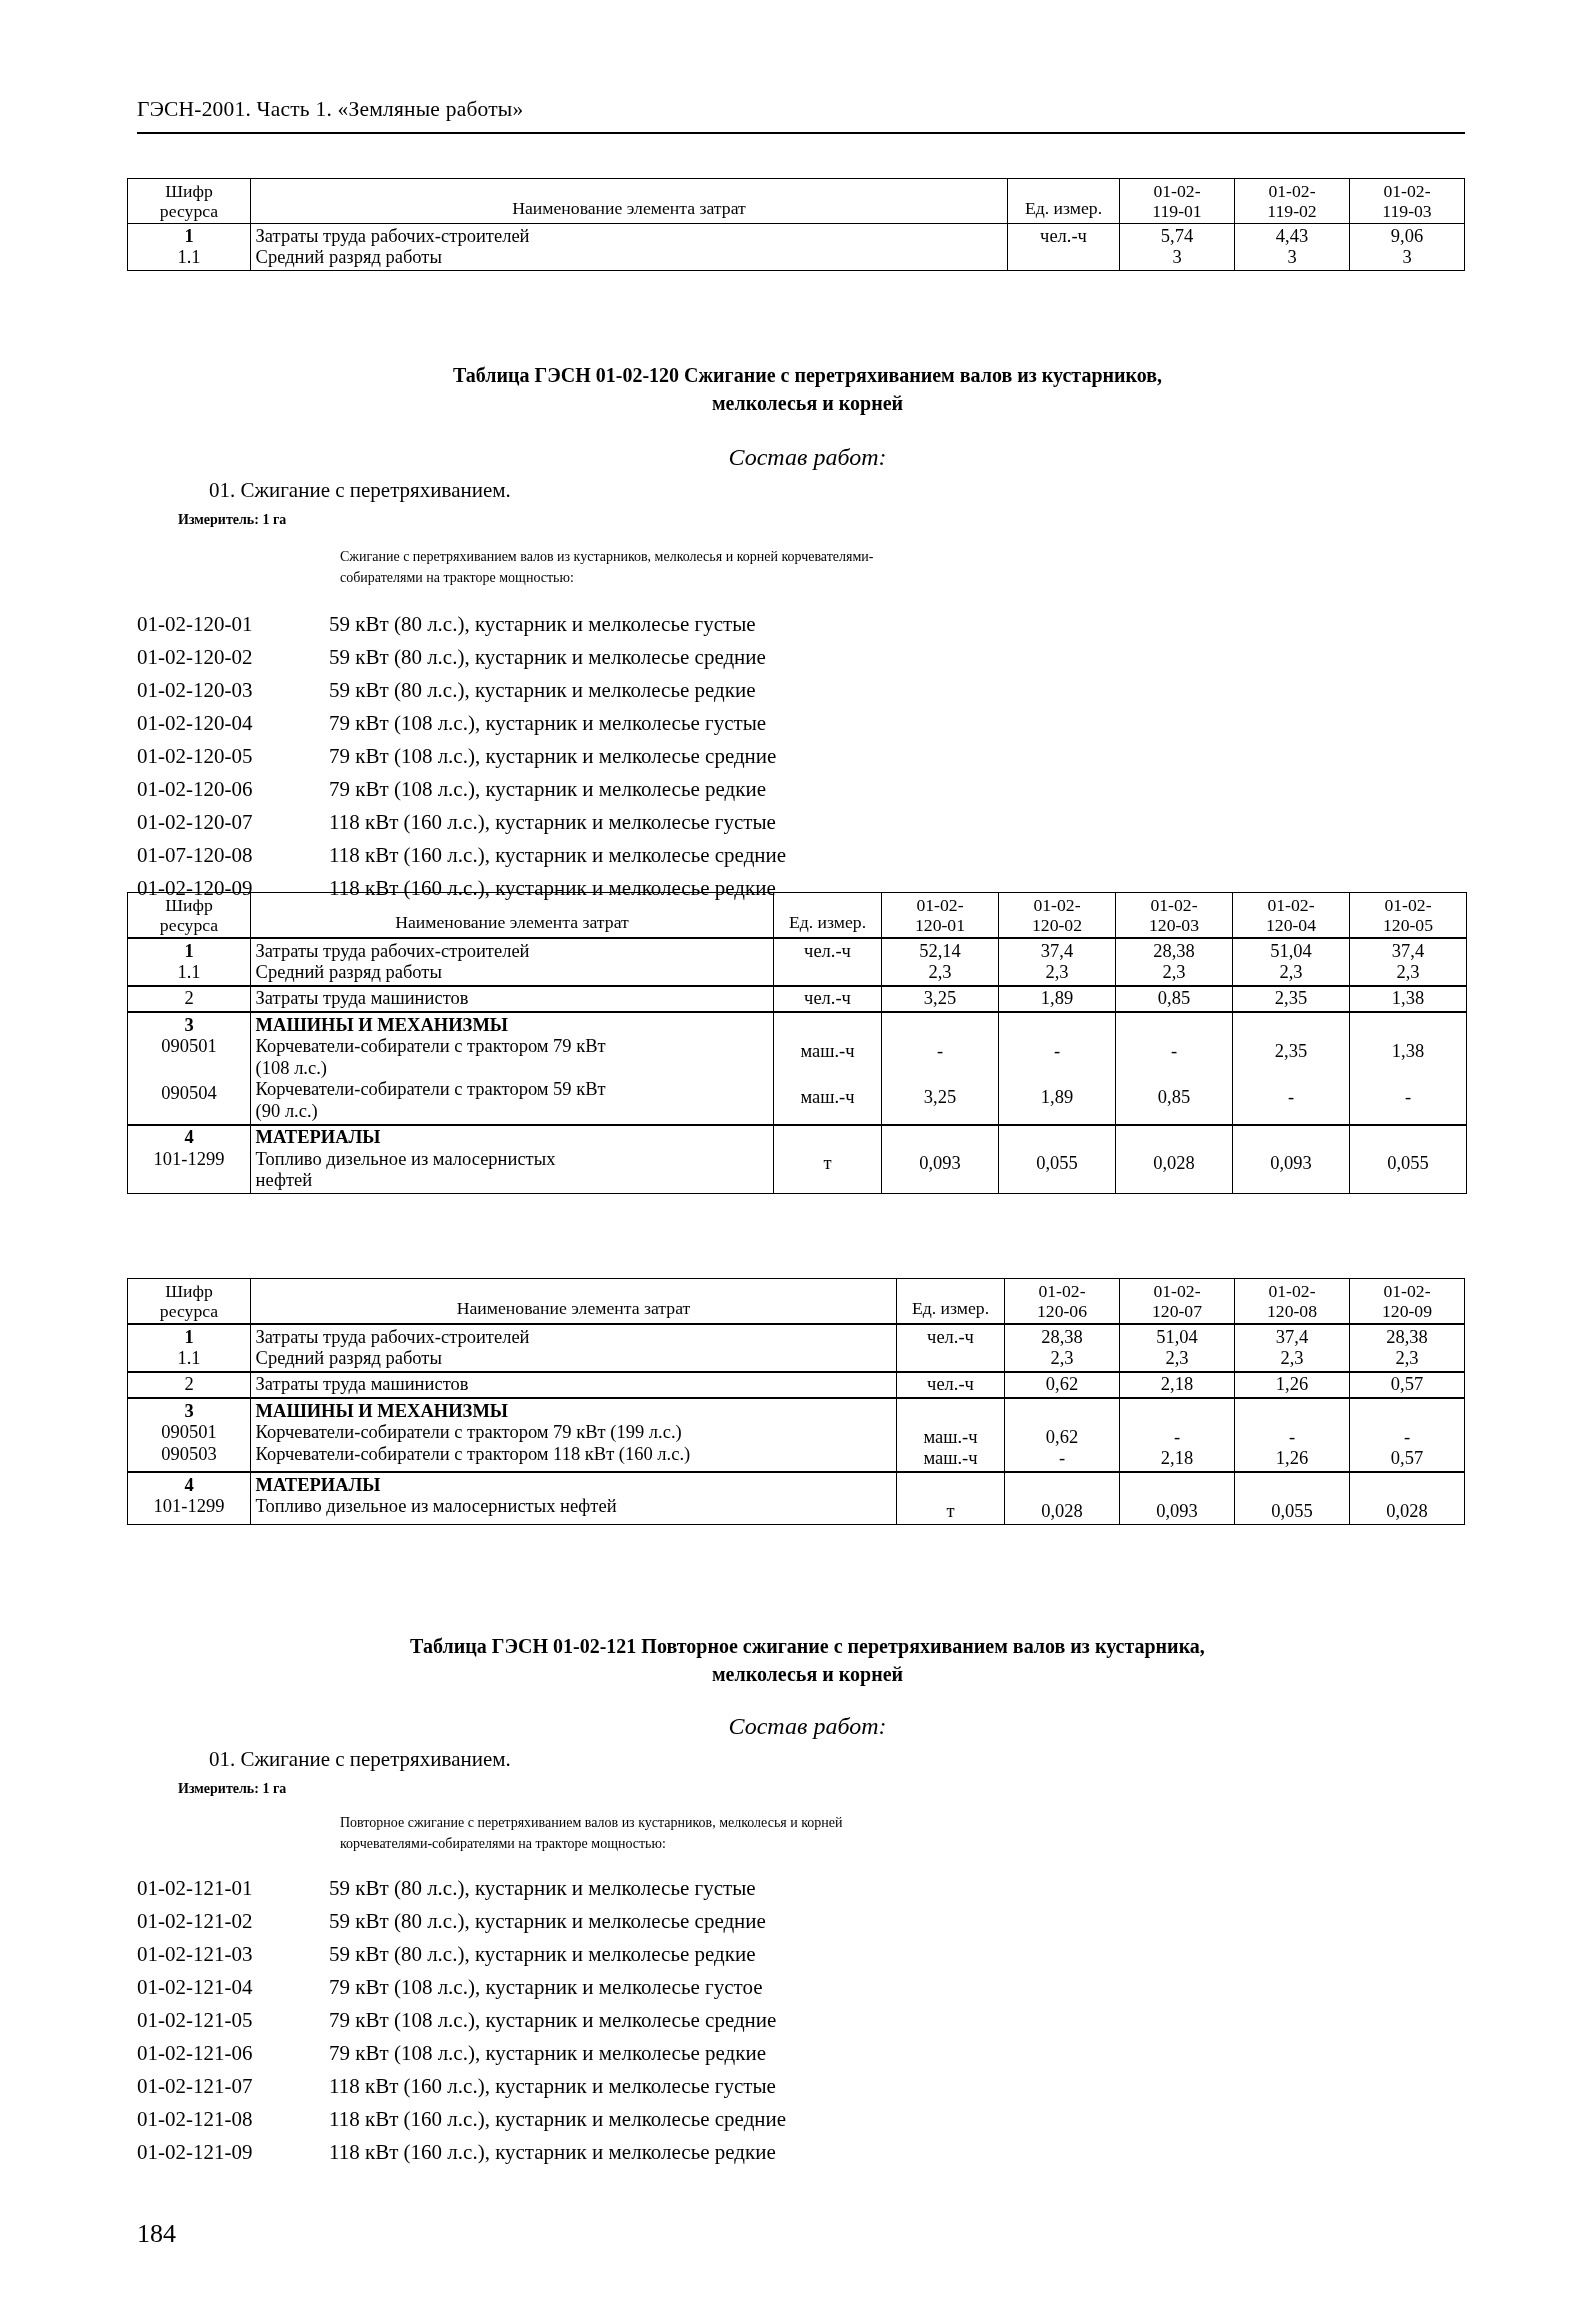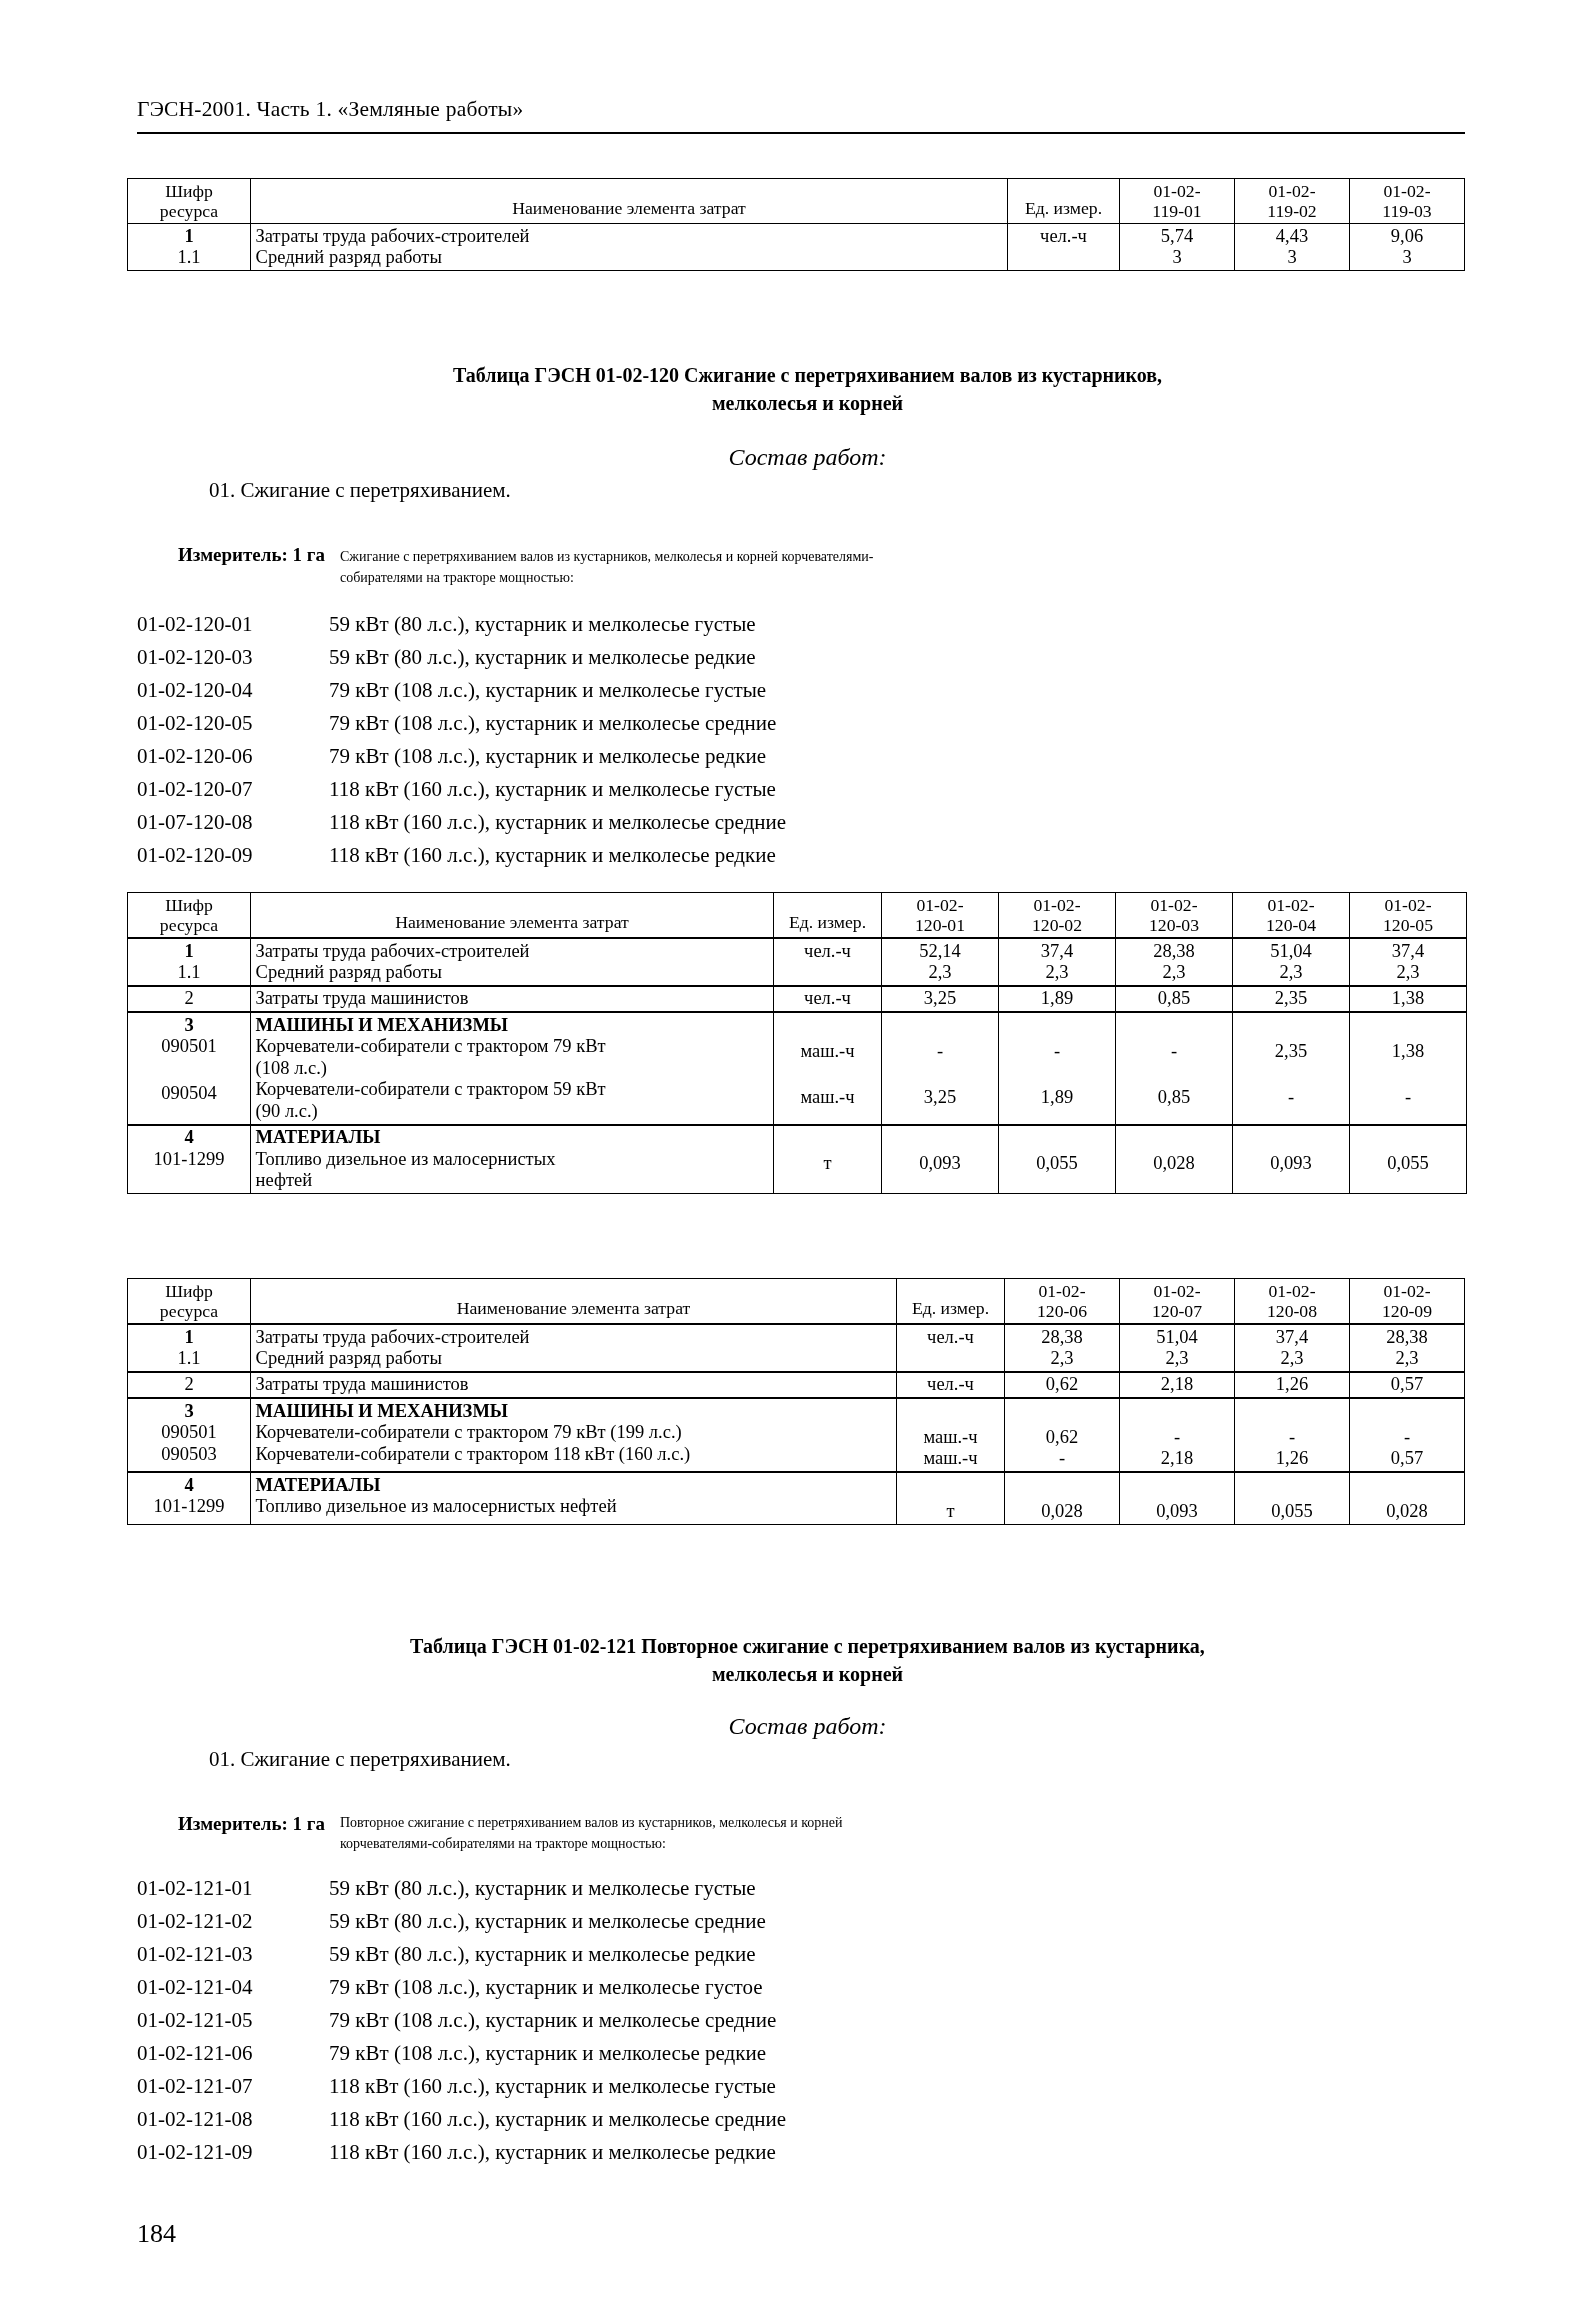--- a/index.html
+++ b/index.html
@@ -76,24 +76,23 @@
     font-size: 24px;
     text-align: center;
   }
   .worline {
     position: absolute;
     font-size: 21px;
     white-space: nowrap;
   }
   .izmer {
     position: absolute;
-    font-size: 19px;
+    font-size: 14px;
     font-weight: bold;
     white-space: nowrap;
-    margin-top: 32px;
   }
   .lead {
     position: absolute;
     font-size: 14px;
     line-height: 1.52;
   }
 
   
   .codelist {
     position: absolute;
@@ -201,20 +200,23 @@
   <div class="izmer" style="left:178px; top:512px;">Измеритель: 1 га</div>
 
   <div class="lead" style="left:340px; top:546px; width:1138px;">
     <div>Сжигание с перетряхиванием валов из кустарников, мелколесья и корней корчевателями-</div>
     <div>собирателями на тракторе мощностью:</div>
   </div>
 
   <div class="codelist" style="left:137px; top:612px;">
     <span class="row">
       <span class="k">01-02-120-01</span><span class="d">59 кВт (80 л.с.), кустарник и мелколесье густые</span>
+    </span>
+    <span class="row">
+      <span class="k">01-02-120-02</span><span class="d">59 кВт (80 л.с.), кустарник и мелколесье средние</span>
     </span>
     <span class="row">
       <span class="k">01-02-120-03</span><span class="d">59 кВт (80 л.с.), кустарник и мелколесье редкие</span>
     </span>
     <span class="row">
       <span class="k">01-02-120-04</span><span class="d">79 кВт (108 л.с.), кустарник и мелколесье густые</span>
     </span>
     <span class="row">
       <span class="k">01-02-120-05</span><span class="d">79 кВт (108 л.с.), кустарник и мелколесье средние</span>
     </span>

